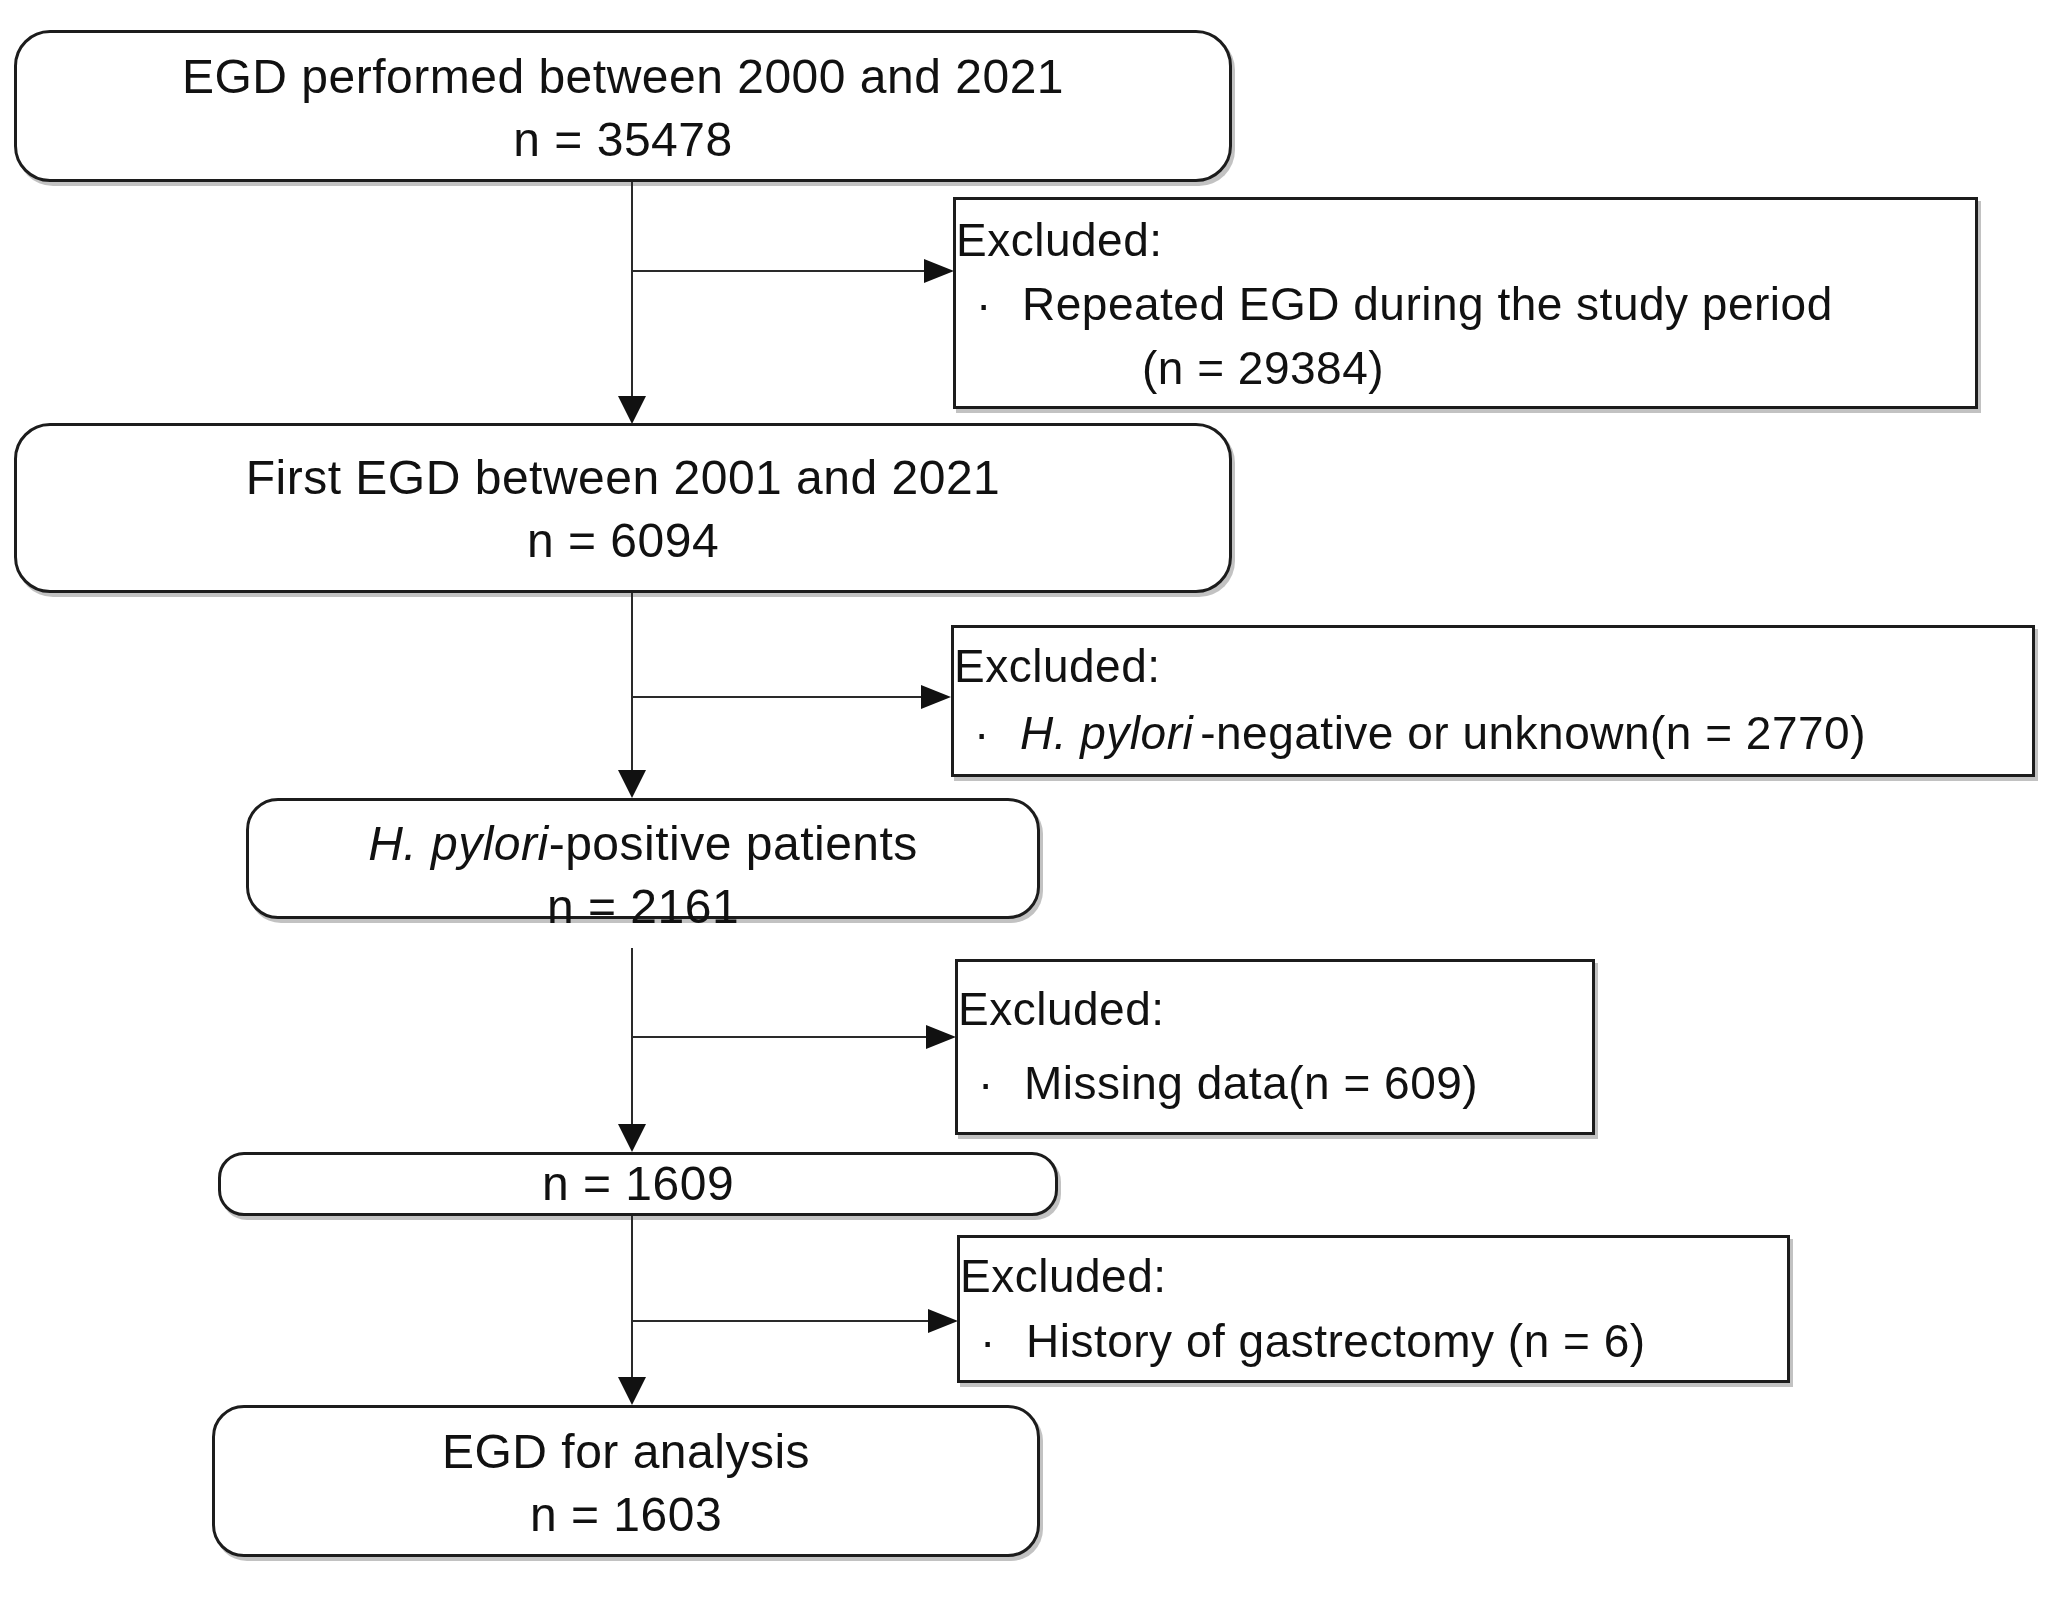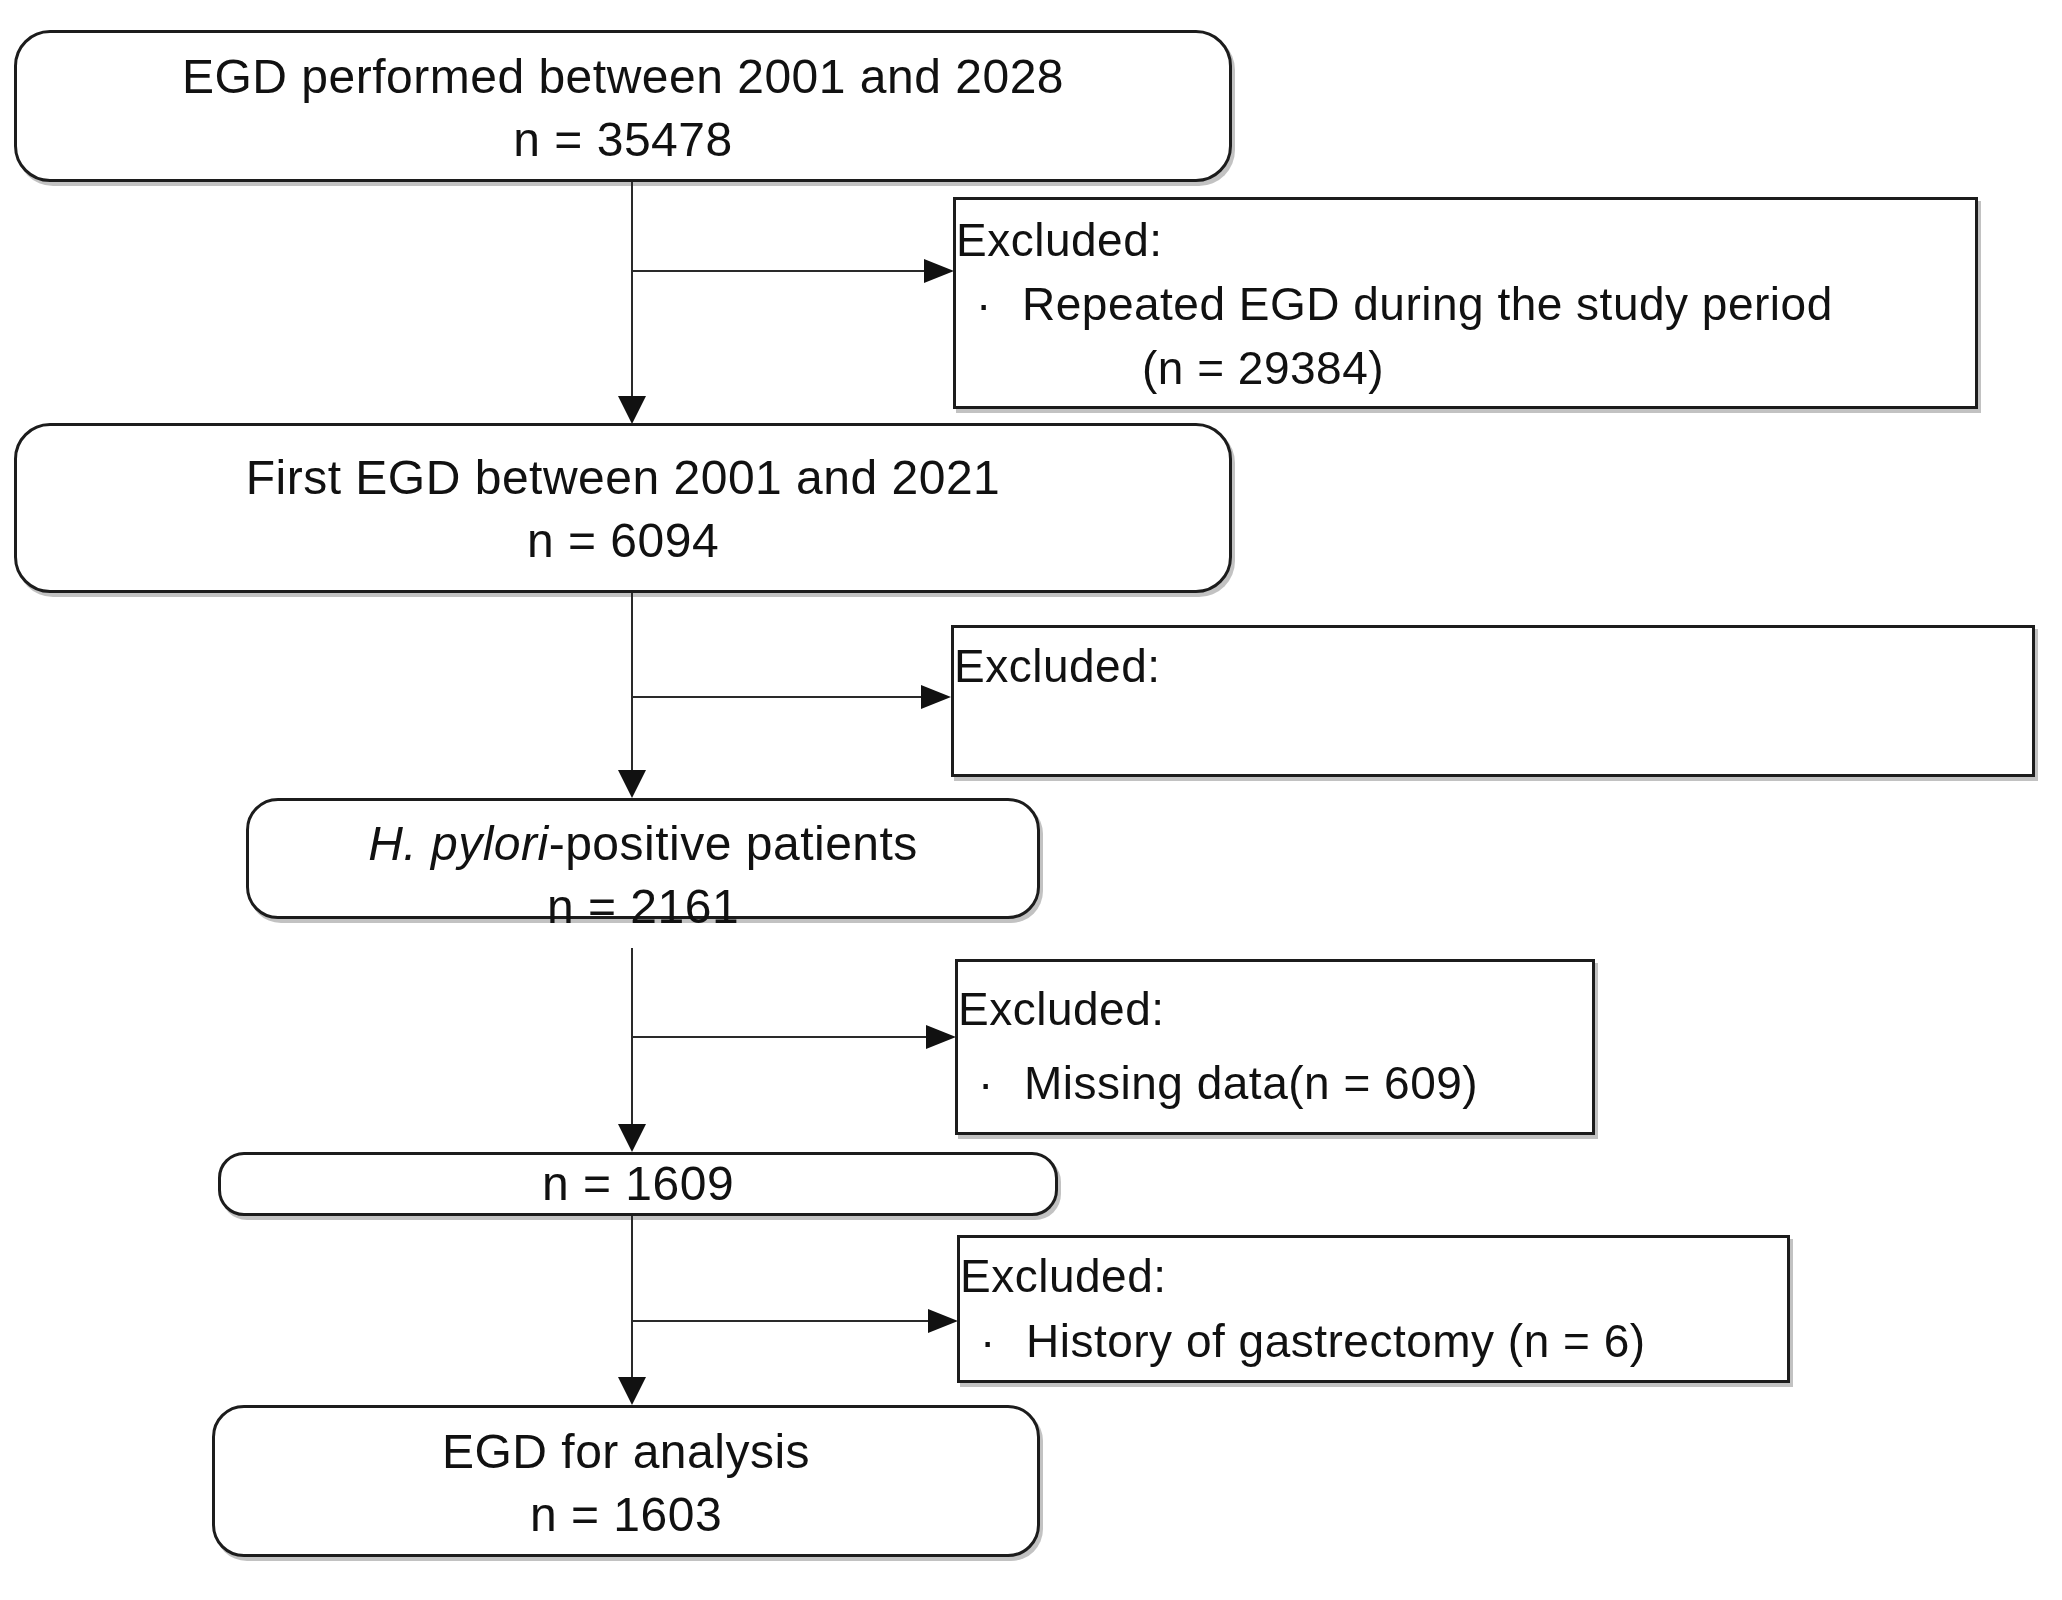--- a/index.html
+++ b/index.html
@@ -84,21 +84,21 @@
     justify-content: center;
     align-items: flex-start;
   }
 </style>
 </head>
 <body>
 
 <div class="canvas">
 
   <div class="box rounded" style="left:14px; top:30px; width:1218px; height:152px; padding-top:12px;">
-    <div class="main-text">EGD performed between 2001 and 2028</div>
+    <div class="main-text">EGD performed between 2000 and 2021</div>
     <div class="main-text">n = 35478</div>
   </div>
 
   <div class="vline" style="left:631px; top:182px; height:216px;"></div>
   <div class="arr-down" style="left:618px; top:396px;"></div>
   <div class="hline" style="left:632px; top:270px; width:293px;"></div>
   <div class="arr-right" style="left:924px; top:259px;"></div>
 
   <div class="box excl" style="left:953px; top:197px; width:1025px; height:212px; padding-top:8px; line-height:64px;">
     <div class="xlabel">Excluded:</div>
@@ -111,20 +111,21 @@
     <div class="main-text">n = 6094</div>
   </div>
 
   <div class="vline" style="left:631px; top:593px; height:178px;"></div>
   <div class="arr-down" style="left:618px; top:770px;"></div>
   <div class="hline" style="left:632px; top:696px; width:290px;"></div>
   <div class="arr-right" style="left:921px; top:685px;"></div>
 
   <div class="box excl" style="left:951px; top:625px; width:1084px; height:152px; padding-top:5px; line-height:67px;">
     <div class="xlabel">Excluded:</div>
+    <div class="xitem"><span class="bullet">·</span><span class="it">H. pylori</span><span class="gap-left">-negative or unknown(n = 2770)</span></div>
   </div>
 
   <div class="box rounded" style="left:246px; top:798px; width:794px; height:121px; padding-top:11px; border-radius:32px;">
     <div class="main-text"><span class="it">H. pylori</span><span>-positive patients</span></div>
     <div class="main-text">n = 2161</div>
   </div>
 
   <div class="vline" style="left:631px; top:948px; height:178px;"></div>
   <div class="arr-down" style="left:618px; top:1124px;"></div>
   <div class="hline" style="left:632px; top:1036px; width:295px;"></div>

